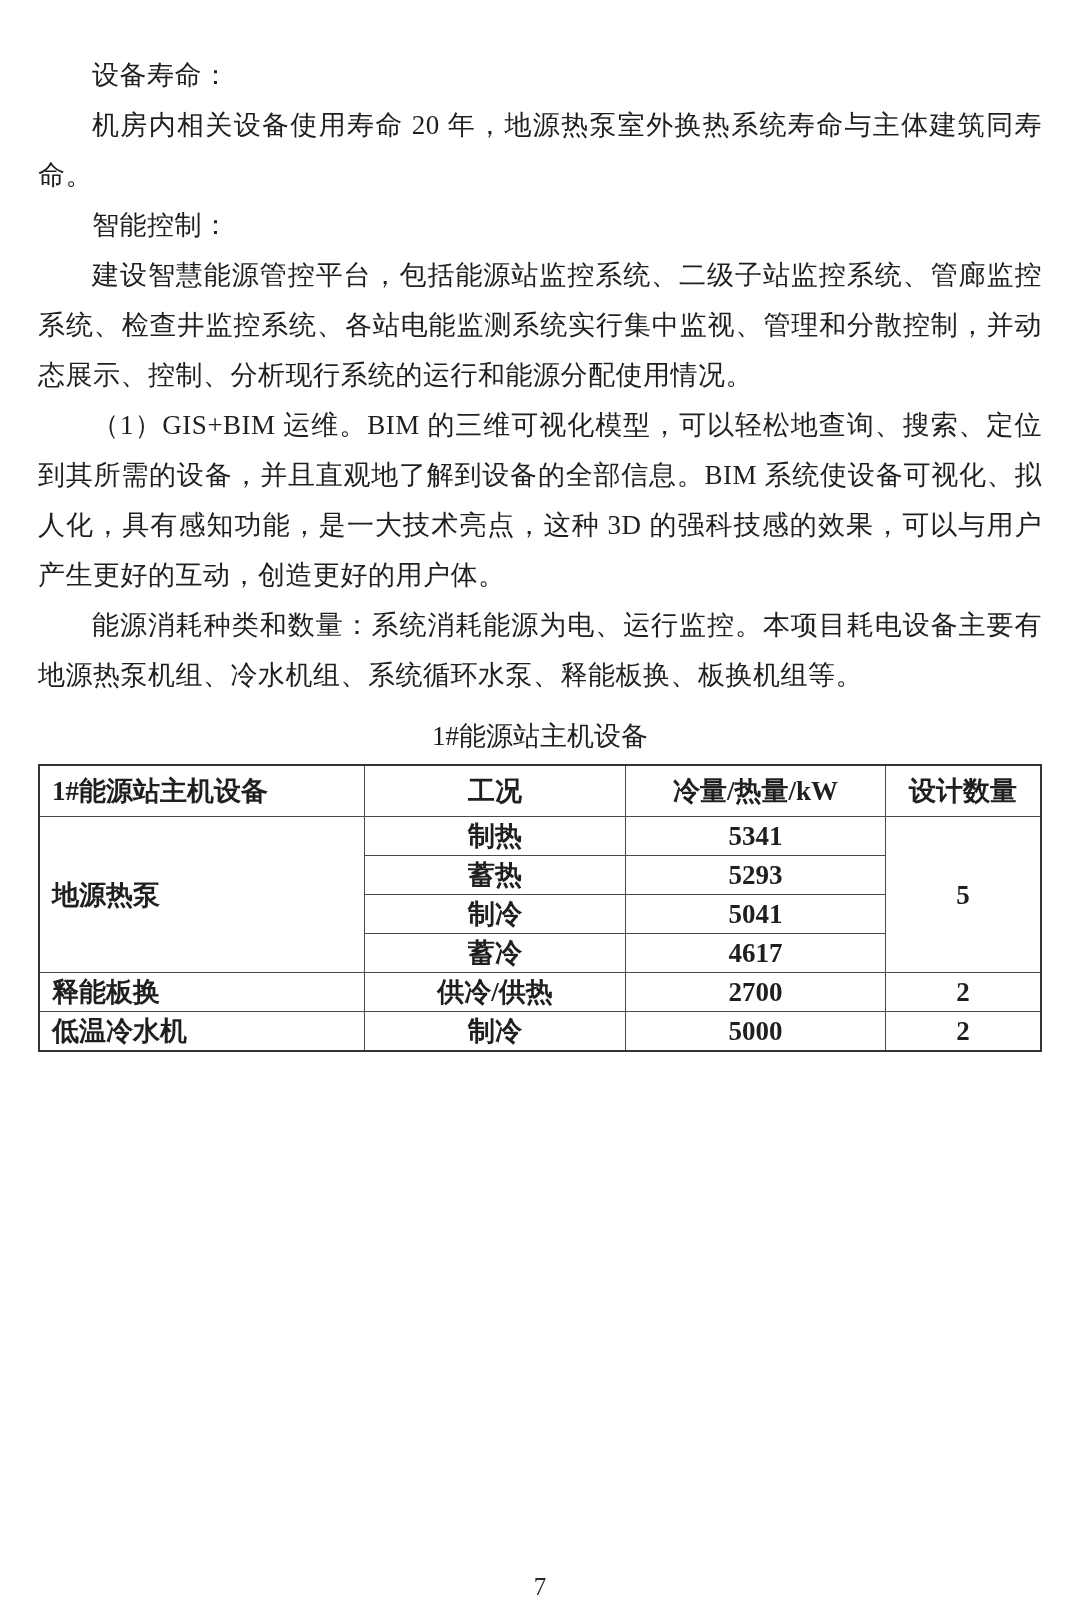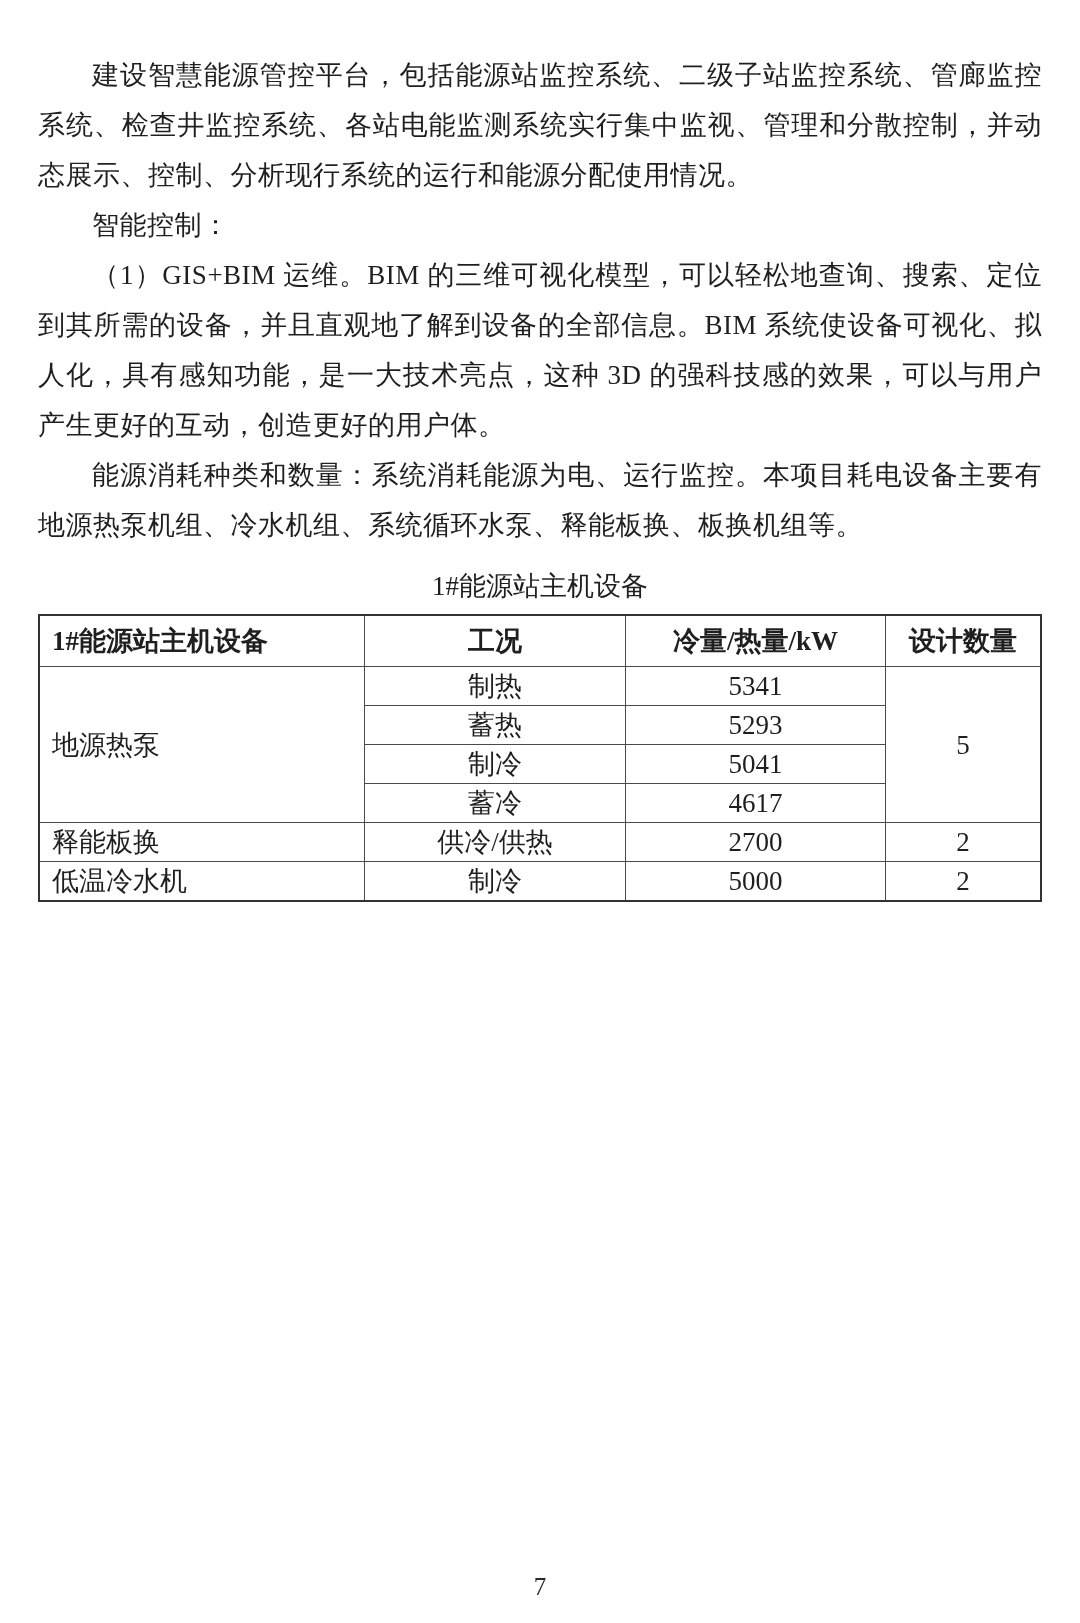--- a/index.html
+++ b/index.html
@@ -37,21 +37,21 @@
     border-collapse: collapse;
     border: 2px solid #333333;
     font-size: 27px;
   }
   table.equipment th,
   table.equipment td {
     border: 1px solid #4a4a4a;
     text-align: center;
     vertical-align: middle;
     padding: 2px 8px;
-    font-weight: normal;
+    font-weight: bold;
     height: 37px;
     line-height: 34px;
   }
   table.equipment tr.header-row th {
     font-weight: bold;
     height: 50px;
     line-height: 46px;
   }
   table.equipment .left {
     text-align: left;
@@ -70,22 +70,24 @@
     font-size: 25px;
     color: #2a2a2a;
   }
 </style>
 </head>
 <body>
 
 <div class="page">
 
   <div class="body-text">
+    <p>设备寿命：</p>
+    <p>机房内相关设备使用寿命 20 年，地源热泵室外换热系统寿命与主体建筑同寿命。</p>
+    <p>智能控制：</p>
     <p>建设智慧能源管控平台，包括能源站监控系统、二级子站监控系统、管廊监控系统、检查井监控系统、各站电能监测系统实行集中监视、管理和分散控制，并动态展示、控制、分析现行系统的运行和能源分配使用情况。</p>
-    <p>智能控制：</p>
     <p>（1）GIS+BIM 运维。BIM 的三维可视化模型，可以轻松地查询、搜索、定位到其所需的设备，并且直观地了解到设备的全部信息。BIM 系统使设备可视化、拟人化，具有感知功能，是一大技术亮点，这种 3D 的强科技感的效果，可以与用户产生更好的互动，创造更好的用户体。</p>
     <p>能源消耗种类和数量：系统消耗能源为电、运行监控。本项目耗电设备主要有地源热泵机组、冷水机组、系统循环水泵、释能板换、板换机组等。</p>
   </div>
 
   <div class="table-caption">1#能源站主机设备</div>
 
   <table class="equipment">
     <colgroup>
       <col class="col-device">
       <col class="col-mode">

